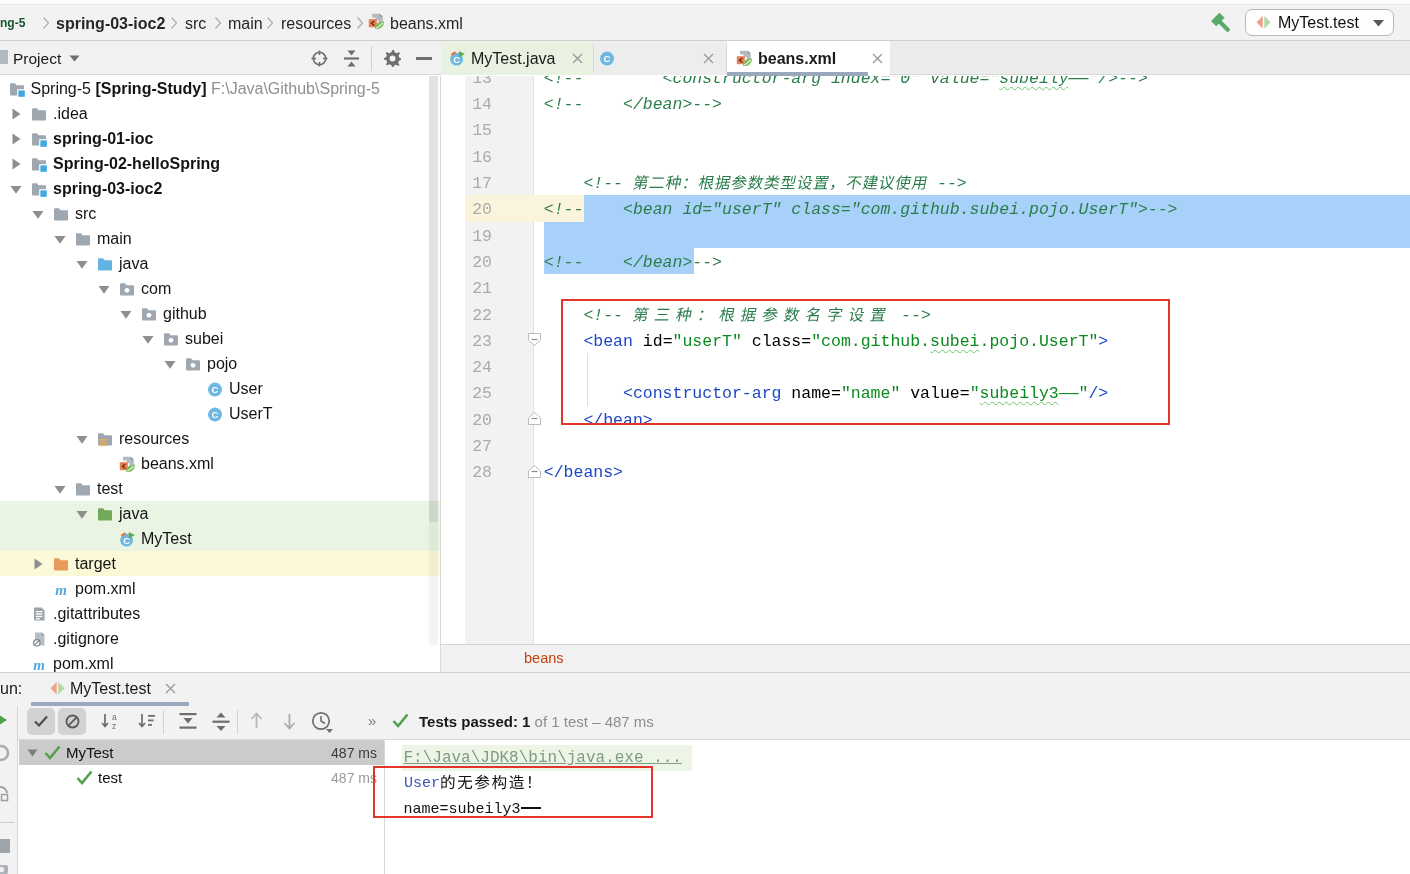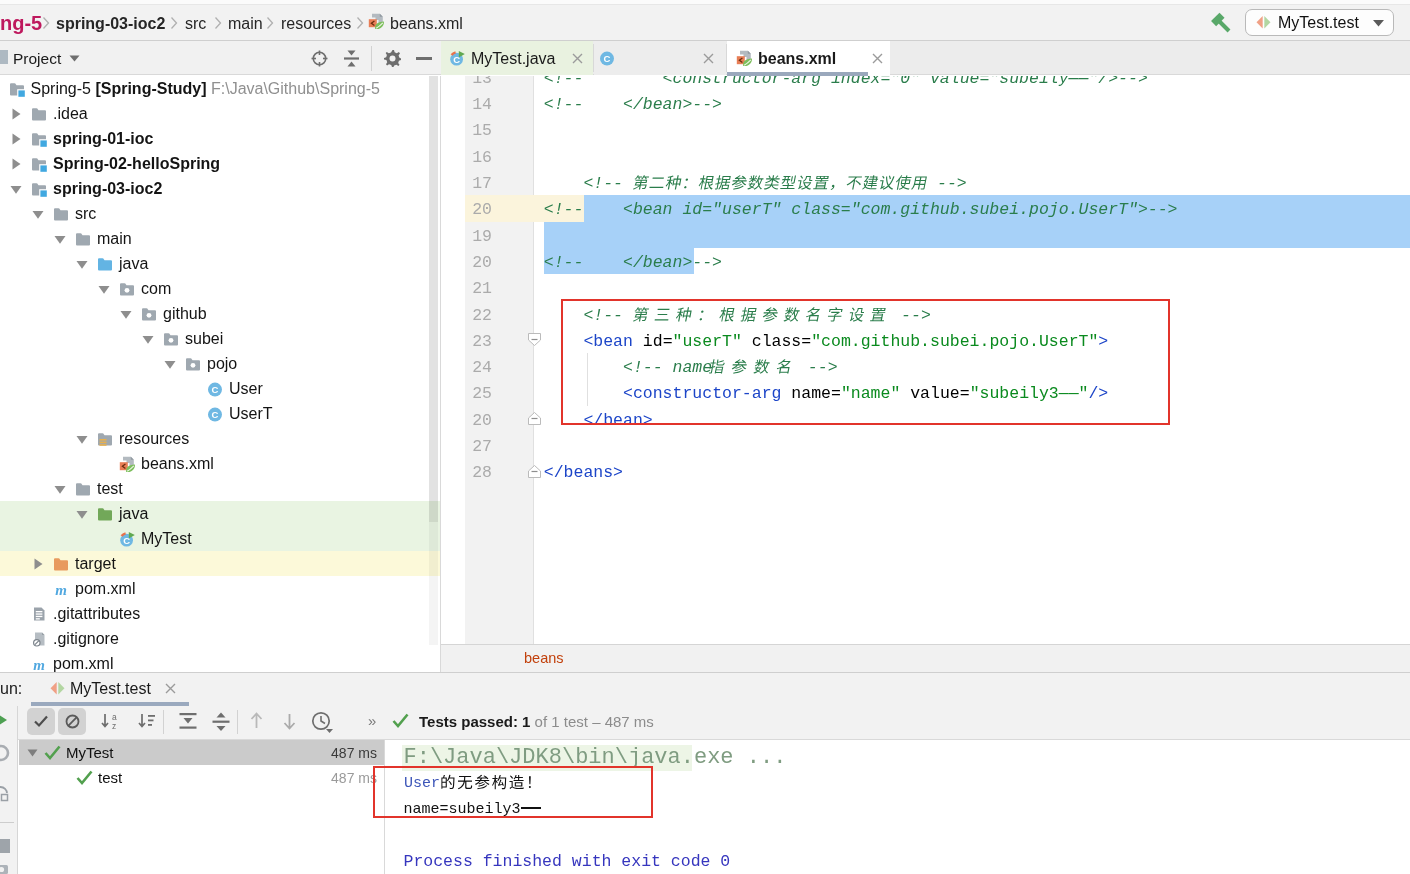--- a/index.html
+++ b/index.html
@@ -5,21 +5,21 @@
 body{font-family:"Liberation Sans",sans-serif;-webkit-font-smoothing:antialiased}
 #page{position:relative;width:1410px;height:874px}
 .abs{position:absolute}
 .mono{font-family:"Liberation Mono",monospace}
 .cl{position:absolute;left:78.8px;height:26.3px;font-family:"Liberation Mono",monospace;font-size:16.5px;line-height:30px;white-space:pre;color:#000}
 .num{position:absolute;left:0;width:27px;text-align:right;height:26.3px;font-family:"Liberation Mono",monospace;font-size:16.5px;line-height:30px;color:#ABABAB}
 .cm{color:#2A7D4B;font-style:italic}
 .tg{color:#1C45C8}
 .at{color:#000000}
 .st{color:#0A8A1E}
-.sq{text-decoration-style:wavy;text-decoration-color:#6FC76F;text-decoration-thickness:1px;text-underline-offset:3px;text-decoration-skip-ink:none}
+.sq{text-decoration:underline;text-decoration-style:wavy;text-decoration-color:#6FC76F;text-decoration-thickness:1px;text-underline-offset:3px;text-decoration-skip-ink:none}
 .trow{position:absolute;height:25px;line-height:25px;font-size:16px;color:#141414;white-space:pre}
 svg{display:inline-block}
 .b{font-weight:bold}
 </style></head><body>
 <div id="page">
     <svg width="0" height="0" style="position:absolute">
       <defs>
         <path id="g0" d="M1.9 -11.6L13.7 -11.6L13.7 -10.4L1.9 -10.4ZM2.9 -6.5L12.5 -6.5L12.5 -5.3L2.9 -5.3ZM1.0 -1.1L14.6 -1.1L14.6 0.1L1.0 0.1Z"></path>
         <path id="g1" d="M1.1 -12.0L14.5 -12.0L14.5 -10.8L1.1 -10.8ZM8.7 -7.5L9.6 -8.2Q10.3 -7.8 11.0 -7.2Q11.8 -6.7 12.5 -6.1Q13.3 -5.6 13.9 -5.1Q14.5 -4.5 15.0 -4.1L14.0 -3.2Q13.6 -3.6 13.0 -4.2Q12.4 -4.7 11.7 -5.3Q10.9 -5.9 10.2 -6.4Q9.4 -7.0 8.7 -7.5ZM8.4 -11.6L9.7 -11.1Q8.8 -9.5 7.6 -8.0Q6.3 -6.5 4.8 -5.2Q3.3 -3.9 1.5 -3.0Q1.4 -3.1 1.3 -3.3Q1.1 -3.5 1.0 -3.7Q0.8 -3.8 0.7 -4.0Q2.0 -4.6 3.1 -5.5Q4.3 -6.3 5.3 -7.3Q6.3 -8.3 7.1 -9.4Q7.9 -10.5 8.4 -11.6ZM7.2 -8.5L8.4 -9.7L8.4 -9.7L8.4 1.2L7.2 1.2Z"></path>
         <path id="g2" d="M2.2 -10.9L13.4 -10.9L13.4 -9.6L2.2 -9.6ZM0.9 -1.6L14.7 -1.6L14.7 -0.3L0.9 -0.3Z"></path>
@@ -44,21 +44,21 @@
         <path id="g21" d="M6.9 -11.9Q7.4 -8.9 8.4 -6.5Q9.4 -4.1 11.1 -2.3Q12.7 -0.6 15.2 0.3Q15.1 0.4 14.9 0.6Q14.8 0.8 14.6 1.0Q14.5 1.1 14.4 1.3Q12.4 0.5 11.0 -0.7Q9.6 -1.9 8.6 -3.6Q7.6 -5.2 6.9 -7.3Q6.2 -9.3 5.8 -11.8ZM8.5 -12.4L9.4 -12.8Q9.8 -12.3 10.1 -11.7Q10.4 -11.1 10.7 -10.6Q10.9 -10.0 11.1 -9.6L10.0 -9.1Q9.9 -9.5 9.6 -10.1Q9.4 -10.6 9.1 -11.3Q8.8 -11.9 8.5 -12.4ZM13.0 -12.1L14.2 -12.0Q13.8 -9.7 13.2 -7.7Q12.6 -5.7 11.6 -4.0Q10.6 -2.3 9.2 -1.0Q7.7 0.4 5.5 1.4Q5.5 1.2 5.3 1.0Q5.2 0.9 5.1 0.7Q5.0 0.5 4.9 0.4Q6.9 -0.5 8.3 -1.8Q9.7 -3.1 10.6 -4.7Q11.6 -6.3 12.1 -8.2Q12.6 -10.1 13.0 -12.1ZM1.8 -12.0L2.6 -12.7Q3.0 -12.3 3.4 -11.9Q3.7 -11.5 4.1 -11.1Q4.4 -10.7 4.6 -10.3L3.7 -9.6Q3.5 -9.9 3.2 -10.4Q2.9 -10.8 2.5 -11.2Q2.1 -11.7 1.8 -12.0ZM2.9 0.8L2.7 -0.3L3.1 -0.7L5.9 -2.7Q6.0 -2.5 6.1 -2.2Q6.2 -1.9 6.3 -1.7Q5.3 -1.0 4.7 -0.5Q4.0 -0.1 3.7 0.2Q3.3 0.4 3.2 0.6Q3.0 0.7 2.9 0.8ZM0.7 -8.2L3.9 -8.2L3.9 -7.1L0.7 -7.1ZM2.9 0.8Q2.9 0.7 2.7 0.6Q2.6 0.4 2.5 0.2Q2.4 0.1 2.2 0.0Q2.4 -0.2 2.7 -0.6Q2.9 -1.0 2.9 -1.6L2.9 -8.2L4.1 -8.2L4.1 -0.7Q4.1 -0.7 3.9 -0.6Q3.8 -0.5 3.7 -0.3Q3.5 -0.1 3.3 0.1Q3.1 0.3 3.0 0.5Q2.9 0.7 2.9 0.8Z"></path>
         <path id="g22" d="M1.9 -12.1L2.7 -12.8Q3.1 -12.5 3.5 -12.1Q4.0 -11.6 4.4 -11.2Q4.8 -10.8 5.1 -10.5L4.3 -9.7Q4.0 -10.0 3.6 -10.4Q3.2 -10.8 2.8 -11.3Q2.3 -11.7 1.9 -12.1ZM2.7 0.9L2.5 -0.1L2.8 -0.6L5.7 -2.7Q5.8 -2.5 5.9 -2.2Q6.1 -1.9 6.2 -1.8Q5.1 -1.0 4.5 -0.5Q3.8 -0.0 3.5 0.2Q3.1 0.5 3.0 0.7Q2.8 0.8 2.7 0.9ZM0.7 -8.2L3.4 -8.2L3.4 -7.1L0.7 -7.1ZM8.0 -12.5L12.1 -12.5L12.1 -11.4L8.0 -11.4ZM6.0 -6.2L13.3 -6.2L13.3 -5.1L6.0 -5.1ZM12.9 -6.2L13.1 -6.2L13.3 -6.3L14.1 -5.9Q13.6 -4.4 12.7 -3.2Q11.9 -2.0 10.9 -1.2Q9.8 -0.3 8.5 0.3Q7.2 0.9 5.9 1.3Q5.8 1.0 5.6 0.7Q5.5 0.4 5.3 0.2Q6.6 -0.1 7.8 -0.6Q9.0 -1.1 10.0 -1.9Q11.0 -2.7 11.7 -3.7Q12.5 -4.7 12.9 -6.0ZM7.6 -5.4Q8.2 -4.0 9.2 -2.8Q10.3 -1.7 11.8 -0.9Q13.2 -0.1 15.0 0.2Q14.9 0.4 14.8 0.6Q14.6 0.7 14.5 0.9Q14.4 1.1 14.3 1.3Q11.5 0.6 9.6 -1.0Q7.6 -2.6 6.6 -5.0ZM7.7 -12.5L8.8 -12.5L8.8 -10.8Q8.8 -10.1 8.5 -9.3Q8.3 -8.5 7.7 -7.8Q7.1 -7.1 6.0 -6.6Q5.9 -6.7 5.8 -6.8Q5.7 -7.0 5.5 -7.2Q5.4 -7.3 5.3 -7.4Q6.3 -7.9 6.8 -8.5Q7.3 -9.0 7.5 -9.6Q7.7 -10.2 7.7 -10.8ZM11.5 -12.5L12.6 -12.5L12.6 -8.9Q12.6 -8.6 12.7 -8.5Q12.7 -8.3 12.9 -8.3Q13.0 -8.3 13.2 -8.3Q13.4 -8.3 13.7 -8.3Q13.9 -8.3 14.0 -8.3Q14.2 -8.3 14.4 -8.3Q14.6 -8.4 14.7 -8.4Q14.7 -8.2 14.8 -7.9Q14.8 -7.6 14.8 -7.4Q14.7 -7.3 14.5 -7.3Q14.2 -7.3 14.0 -7.3Q13.9 -7.3 13.7 -7.3Q13.4 -7.3 13.2 -7.3Q12.9 -7.3 12.8 -7.3Q12.3 -7.3 12.0 -7.5Q11.7 -7.6 11.6 -8.0Q11.5 -8.4 11.5 -8.9ZM2.7 0.9Q2.7 0.8 2.6 0.6Q2.5 0.4 2.3 0.2Q2.2 0.0 2.1 -0.1Q2.2 -0.2 2.4 -0.4Q2.6 -0.6 2.7 -0.8Q2.9 -1.1 2.9 -1.5L2.9 -8.2L4.0 -8.2L4.0 -0.5Q4.0 -0.5 3.8 -0.3Q3.6 -0.2 3.4 0.1Q3.1 0.3 2.9 0.5Q2.7 0.8 2.7 0.9Z"></path>
         <path id="g23" d="M6.7 -11.1L14.1 -11.1L14.1 -10.1L6.7 -10.1ZM4.8 -8.1L14.8 -8.1L14.8 -7.1L4.8 -7.1ZM6.8 -12.9L7.9 -12.7Q7.5 -11.5 7.0 -10.4Q6.4 -9.3 5.7 -8.5Q5.6 -8.6 5.4 -8.7Q5.3 -8.8 5.1 -8.9Q4.9 -9.0 4.7 -9.1Q5.4 -9.8 6.0 -10.8Q6.5 -11.8 6.8 -12.9ZM9.3 -13.1L10.4 -13.1L10.4 -7.5L9.3 -7.5ZM1.1 -11.9L2.0 -12.5Q2.4 -12.1 2.9 -11.7Q3.3 -11.2 3.7 -10.8Q4.1 -10.4 4.4 -10.0L3.4 -9.3Q3.2 -9.7 2.8 -10.1Q2.4 -10.6 2.0 -11.0Q1.5 -11.5 1.1 -11.9ZM3.9 -7.1L3.9 -1.1L2.8 -1.1L2.8 -6.0L0.7 -6.0L0.7 -7.1ZM7.1 -4.8L7.1 -2.4L12.4 -2.4L12.4 -4.8ZM6.0 -5.8L13.6 -5.8L13.6 -1.4L6.0 -1.4ZM3.6 -1.5Q3.9 -1.5 4.2 -1.3Q4.5 -1.1 5.1 -0.7Q5.8 -0.3 6.8 -0.2Q7.8 -0.1 9.1 -0.1Q9.7 -0.1 10.5 -0.1Q11.3 -0.1 12.2 -0.2Q13.0 -0.2 13.8 -0.3Q14.5 -0.3 15.1 -0.4Q15.1 -0.3 15.0 -0.0Q14.9 0.2 14.9 0.4Q14.8 0.6 14.8 0.8Q14.3 0.8 13.6 0.9Q12.8 0.9 12.0 0.9Q11.2 0.9 10.4 0.9Q9.6 1.0 9.0 1.0Q7.7 1.0 6.7 0.8Q5.7 0.7 4.9 0.3Q4.5 -0.0 4.1 -0.3Q3.8 -0.5 3.5 -0.5Q3.3 -0.5 2.9 -0.3Q2.6 -0.0 2.2 0.3Q1.9 0.7 1.5 1.1L0.7 0.1Q1.5 -0.6 2.2 -1.1Q3.0 -1.5 3.6 -1.5Z"></path>
         <path id="g24" d="M3.4 -3.8L3.1 -9.8L3.0 -11.7L4.8 -11.7L4.7 -9.8L4.4 -3.8ZM3.9 0.1Q3.5 0.1 3.2 -0.2Q2.9 -0.5 2.9 -0.9Q2.9 -1.4 3.2 -1.7Q3.5 -2.0 3.9 -2.0Q4.3 -2.0 4.6 -1.7Q4.9 -1.4 4.9 -0.9Q4.9 -0.5 4.6 -0.2Q4.3 0.1 3.9 0.1Z"></path>
         <path id="g25" d="M2.5 1.7L2.1 0.8Q3.1 0.4 3.6 -0.2Q4.1 -0.8 4.1 -1.7L3.8 -3.0L4.6 -1.8Q4.5 -1.6 4.2 -1.5Q4.0 -1.4 3.8 -1.4Q3.3 -1.4 3.0 -1.7Q2.6 -2.0 2.6 -2.5Q2.6 -3.1 3.0 -3.4Q3.3 -3.7 3.8 -3.7Q4.5 -3.7 4.8 -3.2Q5.2 -2.7 5.2 -1.9Q5.2 -0.6 4.4 0.3Q3.7 1.2 2.5 1.7Z"></path>
         <path id="g26" d="M3.9 -7.6Q3.4 -7.6 3.1 -7.9Q2.7 -8.2 2.7 -8.7Q2.7 -9.3 3.1 -9.6Q3.4 -9.9 3.9 -9.9Q4.4 -9.9 4.7 -9.6Q5.1 -9.3 5.1 -8.7Q5.1 -8.2 4.7 -7.9Q4.4 -7.6 3.9 -7.6ZM3.9 0.1Q3.4 0.1 3.1 -0.3Q2.7 -0.6 2.7 -1.1Q2.7 -1.6 3.1 -2.0Q3.4 -2.3 3.9 -2.3Q4.4 -2.3 4.7 -2.0Q5.1 -1.6 5.1 -1.1Q5.1 -0.6 4.7 -0.3Q4.4 0.1 3.9 0.1Z"></path>
       </defs>
     </svg>
     <div class="abs" style="left:0;top:0;width:1410px;height:41px;background:#F2F2F2;border-bottom:1px solid #CFCFCF"></div>
     <div class="abs" style="left:0;top:0;width:1410px;height:5px;background:#FBFBFB;border-bottom:1px solid #E7E7E7"></div>
-    <div class="abs" style="left:0px;top:14px;height:19px;line-height:19px;font-size:20px;color:#be185d;font-weight:bold; white-space:pre">ng-5</div>
+    <div class="abs" style="left:0px;top:14px;height:19px;line-height:19px;font-size:12px;color:#14532d;font-weight:bold; white-space:pre">ng-5</div>
     <svg class="abs" style="left:42px;top:17px;overflow:visible;" width="8" height="12" viewBox="0 0 8 12">
       <path d="M1.5 0.5 L6.5 6 L1.5 11.5" stroke="#B0B0B0" stroke-width="1.3" fill="none"></path>
     </svg>
     <div class="abs" style="left:56px;top:14px;height:19px;line-height:19px;font-size:16px;color:#262626;font-weight:bold; white-space:pre">spring-03-ioc2</div>
     <svg class="abs" style="left:170px;top:17px;overflow:visible;" width="8" height="12" viewBox="0 0 8 12">
       <path d="M1.5 0.5 L6.5 6 L1.5 11.5" stroke="#B0B0B0" stroke-width="1.3" fill="none"></path>
     </svg>
     <div class="abs" style="left:185px;top:14px;height:19px;line-height:19px;font-size:16px;color:#262626; white-space:pre">src</div>
     <svg class="abs" style="left:214px;top:17px;overflow:visible;" width="8" height="12" viewBox="0 0 8 12">
       <path d="M1.5 0.5 L6.5 6 L1.5 11.5" stroke="#B0B0B0" stroke-width="1.3" fill="none"></path>
@@ -405,28 +405,20 @@
               <use href="#g10" x="107.8" y="19.40"></use>
               <use href="#g4" x="129.4" y="19.40"></use>
               <use href="#g11" x="151.0" y="19.40"></use>
               <use href="#g5" x="172.6" y="19.40"></use>
               <use href="#g7" x="194.1" y="19.40"></use>
               <use href="#g22" x="215.7" y="19.40"></use>
               <use href="#g20" x="237.3" y="19.40"></use>
             </g>
           </svg> --&gt;</span></div>
       <div class="cl" style="top:251.3px">    <span class="tg">&lt;bean</span> <span class="at">id=</span><span class="st">"userT"</span> <span class="at">class=</span><span class="st">"com.github.<span class="sq">subei</span>.pojo.UserT"</span><span class="tg">&gt;</span></div>
-      <div class="cl" style="top:277.6px"><span class="cm">        &lt;!-- name<svg style="width:89.8px;height:26.3px;vertical-align:top;overflow:visible;margin-left:-4.0px" viewBox="0 0 89.8 26.3">
-            <g fill="#2A7D4B" transform="translate(0,19.40) skewX(-11) translate(0,-19.40)">
-              <use href="#g9" x="0.0" y="19.40"></use>
-              <use href="#g4" x="22.4" y="19.40"></use>
-              <use href="#g11" x="44.9" y="19.40"></use>
-              <use href="#g5" x="67.3" y="19.40"></use>
-            </g>
-          </svg> --&gt;</span></div>
       <div class="cl" style="top:303.9px">        <span class="tg">&lt;constructor-arg</span> <span class="at">name=</span><span class="st">"name"</span> <span class="at">value=</span><span class="st">"<span class="sq">subeily3</span>——"</span><span class="tg">/&gt;</span></div>
       <div class="cl" style="top:330.2px">    <span class="tg">&lt;/bean&gt;</span></div>
       <div class="cl" style="top:382.8px"><span class="tg">&lt;/beans&gt;</span></div>
       <div class="abs" style="left:96px;top:223px;width:609px;height:126.5px;border:2px solid #E2342B"></div>
     </div>
     <div class="abs" style="left:441px;top:644px;width:969px;height:28px;background:#F1F1F1;border-top:1px solid #D5D5D5"></div>
     <div class="abs" style="left:524px;top:650px;font-size:14.5px;color:#c2410c;line-height:17px">beans</div>
     <div class="abs" style="left:0;top:672px;width:1410px;height:202px;background:#fff;border-top:1px solid #CFCFCF"></div>
     <div class="abs" style="left:0;top:673px;width:1410px;height:33px;background:#F2F2F2"></div>
     <div class="abs" style="left:0;top:679px;font-size:16px;color:#1A1A1A;line-height:19px">un:</div>
@@ -515,26 +507,25 @@
     </svg>
     <div class="abs" style="left:66px;top:744px;font-size:15px;color:#111;line-height:18px">MyTest</div>
     <div class="abs" style="left:297px;top:745px;width:80px;text-align:right;font-size:14px;color:#3A3A3A;line-height:17px">487 ms</div>
     <svg class="abs" style="left:76px;top:770px;overflow:visible;" width="17" height="15" viewBox="0 0 17 15">
       <path d="M1.5 8 L6 13 L15.5 1.5" stroke="#52A04E" stroke-width="2.6" fill="none"></path>
     </svg>
     <div class="abs" style="left:98px;top:769px;font-size:15px;color:#111;line-height:18px">test</div>
     <div class="abs" style="left:297px;top:770px;width:80px;text-align:right;font-size:14px;color:#9A9A9A;line-height:17px">487 ms</div>
     <div class="abs" style="left:384px;top:740px;width:1px;height:134px;background:#D9D9D9"></div>
     <div class="abs" style="left:402px;top:745px;width:290px;height:26px;background:#EDF5E6"></div>
-    <div class="abs mono" style="left:403.5px;top:745px;height:26px;line-height:26px;font-size:22px;color:#7F9C81;white-space:pre">F:\Java\JDK8\bin\java.exe ...</div>
+    <div class="abs mono" style="left:403.5px;top:745px;height:26px;line-height:26px;font-size:16px;color:#7F9C81;text-decoration:underline;white-space:pre">F:\Java\JDK8\bin\java.exe ...</div>
     <div class="abs mono" style="left:404px;top:771px;height:26px;line-height:26px;font-size:15px;color:#111;white-space:pre"><span style="color:#3C55B8">User</span><svg style="width:103.2px;height:26.0px;vertical-align:top;overflow:visible" viewBox="0 0 103.2 26.0">
         <g fill="#111">
           <use href="#g16" x="0.0" y="17.00"></use>
           <use href="#g12" x="17.2" y="17.00"></use>
           <use href="#g4" x="34.4" y="17.00"></use>
           <use href="#g13" x="51.6" y="17.00"></use>
           <use href="#g23" x="68.8" y="17.00"></use>
           <use href="#g24" x="86.0" y="17.00"></use>
         </g>
       </svg></div>
     <div class="abs mono" style="left:403.5px;top:797px;height:26px;line-height:26px;font-size:15px;color:#111;white-space:pre">name=subeily3<span style="display:inline-block;width:20px;height:2px;background:currentColor;vertical-align:4px"></span></div>
-    <div class="abs mono" style="left:403.5px;top:849px;height:26px;line-height:26px;font-size:16.5px;color:#3636BE;white-space:pre">Process finished with exit code 0</div>
     <div class="abs" style="left:373px;top:766px;width:280px;height:52px;border:2px solid #E2342B"></div>
   </div>
 </body></html>

